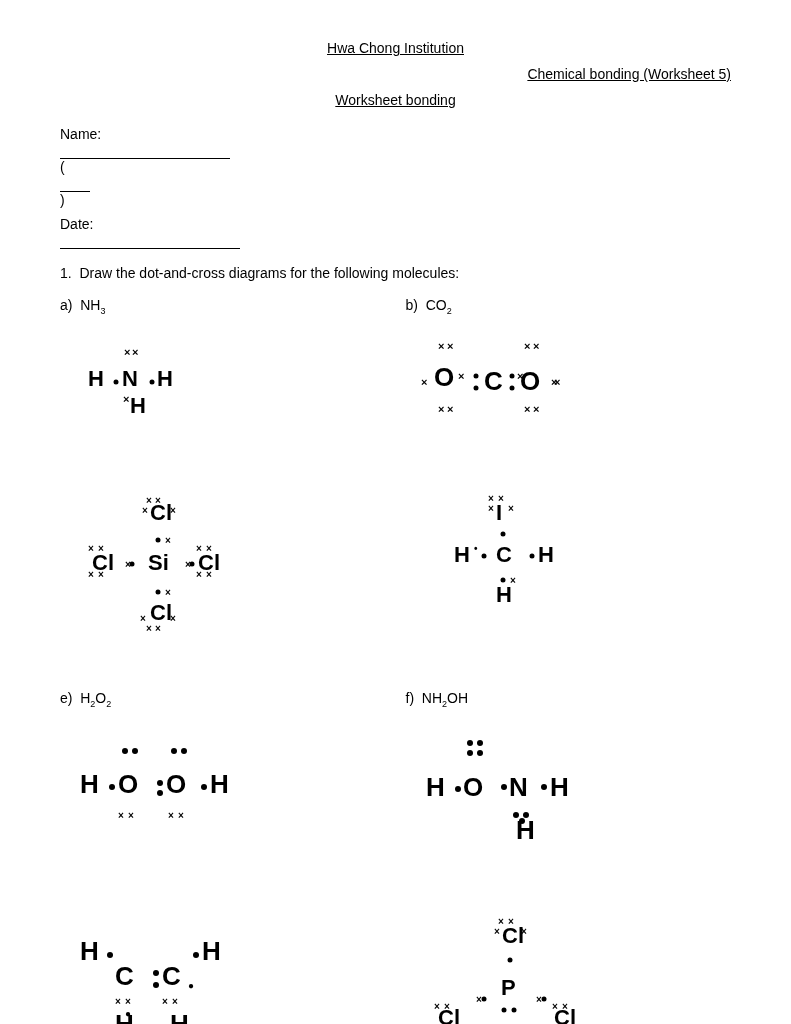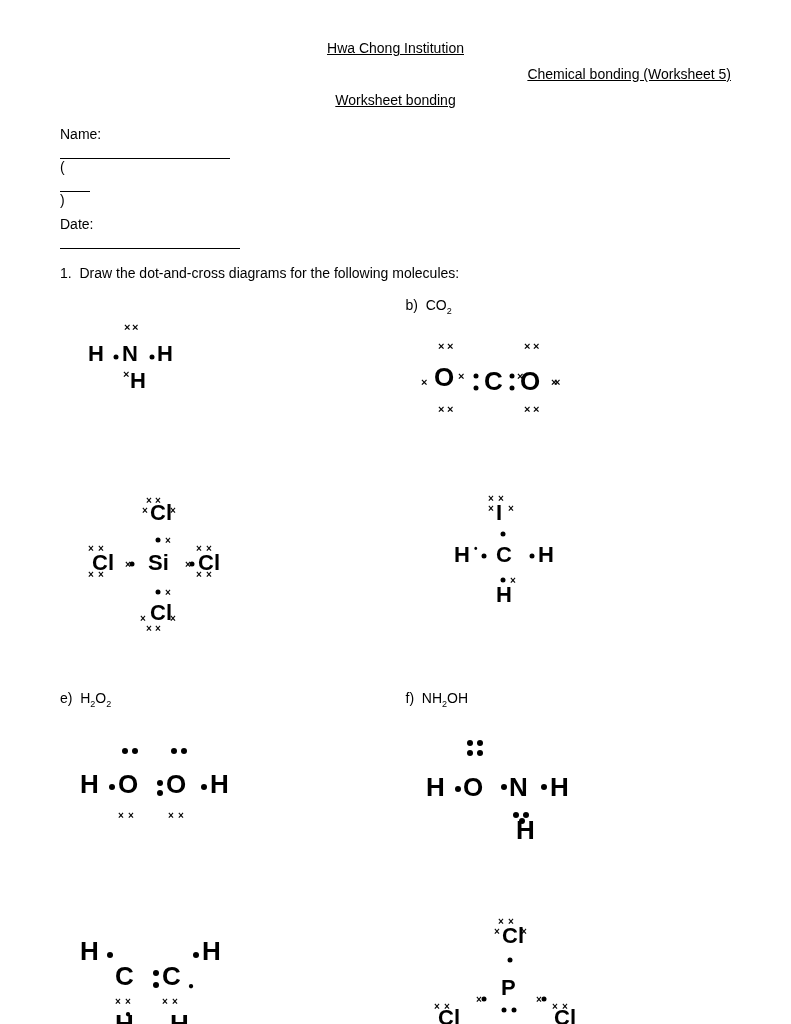--- a/index.html
+++ b/index.html
@@ -72,20 +72,21 @@
 </div>
 
 <div class="question-section">
   <div class="q-number">
     <span>1.&nbsp;&nbsp;Draw the dot-and-cross diagrams for the following molecules:</span>
   </div>
 
   <div class="sub-grid">
 
     <div class="sub-item">
+      <div class="sub-label">a)&nbsp;&nbsp;NH<sub>3</sub></div>
       <div class="diagram-area">
         <svg width="160" height="100">
 
           <text x="18" y="58" font-size="22" font-weight="bold">H</text>
 
           <circle cx="46" cy="54" r="2.5" fill="#000"></circle>
 
           <text x="52" y="58" font-size="22" font-weight="bold">N</text>
 
           <text x="54" y="28" font-size="11">×</text>

